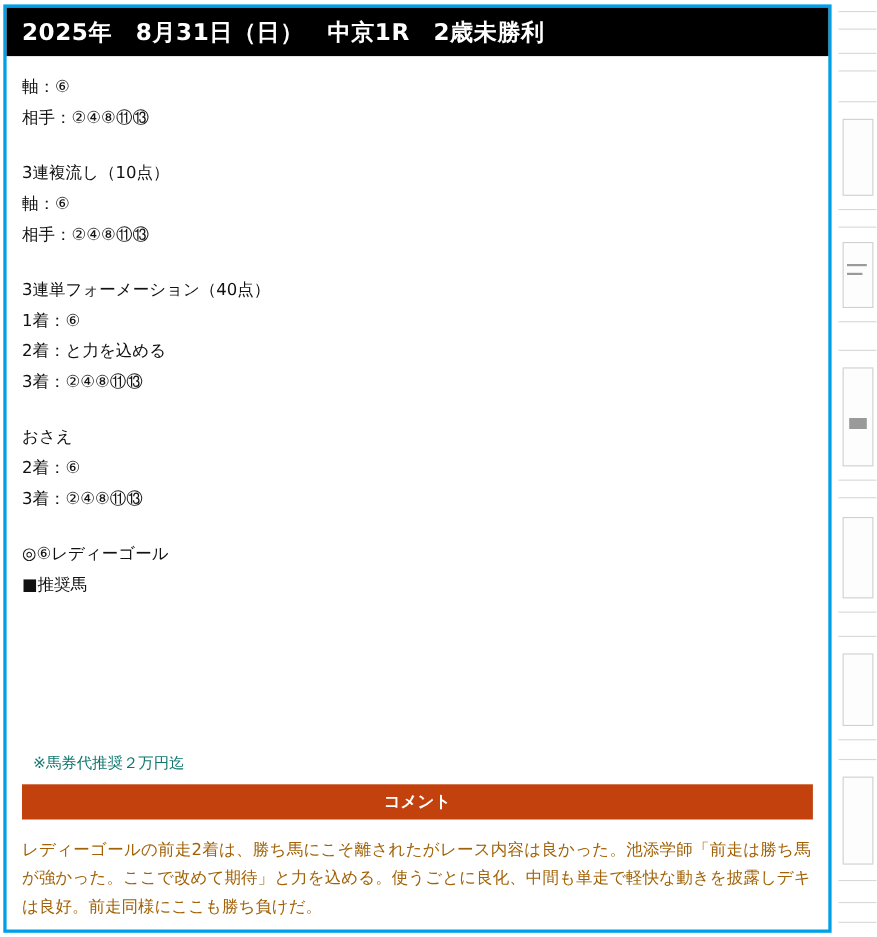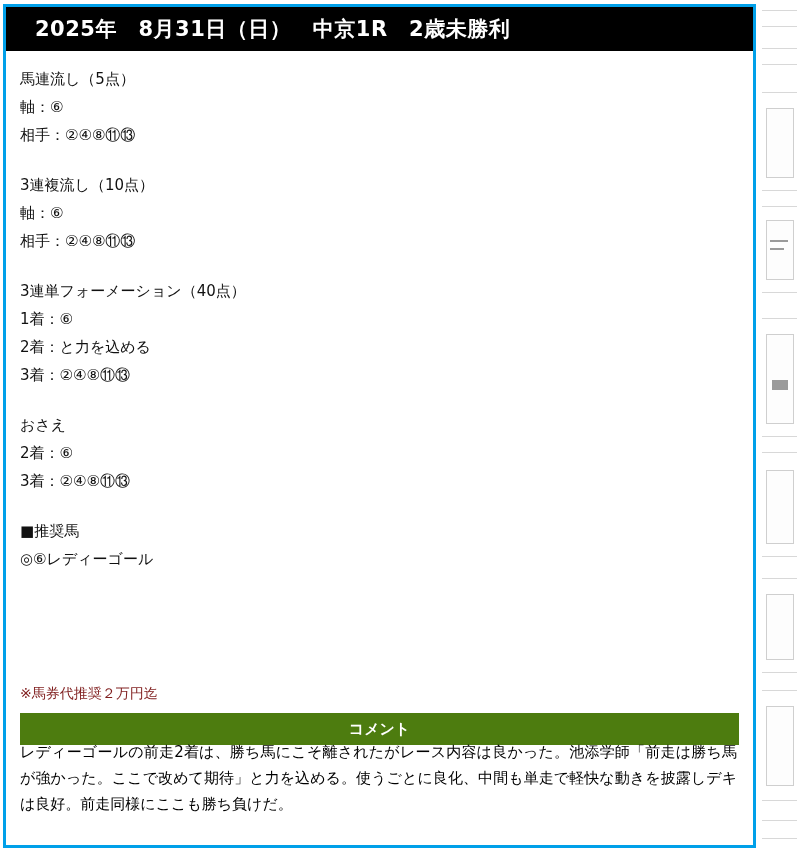--- a/index.html
+++ b/index.html
@@ -61,21 +61,21 @@
     border: 3px solid #00a0e9;
     background: #ffffff;
   }
 
   .title-bar {
     background: #000000;
     color: #ffffff;
     height: 44px;
     display: flex;
     align-items: center;
-    padding-left: 29px;
+    padding-left: 14px;
     font-size: 21px;
     font-weight: bold;
     letter-spacing: 0.5px;
     white-space: nowrap;
   }
 
   .body-area {
     padding: 14px 14px 0 14px;
   }
 
@@ -87,46 +87,46 @@
   }
 
   .spacer-lg { height: 22px; }
 
   .comment-bar {
     position: absolute;
     left: 14px;
     right: 14px;
     top: 706px;
     height: 32px;
-    background: #4d7c0f;
+    background: #c2410c;
     color: #ffffff;
     font-size: 15px;
     font-weight: bold;
     display: flex;
     align-items: center;
     justify-content: center;
   }
 
   .comment-text {
     position: absolute;
     left: 14px;
     right: 16px;
-    top: 732px;
+    top: 752px;
     font-size: 15px;
     line-height: 26px;
-    color: #000000;
+    color: #a16207;
     text-align: justify;
   }
 
   .note-line {
     position: absolute;
-    left: 14px;
+    left: 24px;
     top: 678px;
     font-size: 14px;
-    color: #7f1d1d;
+    color: #0f766e;
     white-space: nowrap;
   }
 </style>
 </head>
 <body>
 
 <div class="bg-strip">
   <div class="scan-line" style="top:10px;"></div>
   <div class="scan-line" style="top:26px;"></div>
   <div class="scan-line" style="top:48px;"></div>
@@ -158,21 +158,20 @@
 
 <div class="page">
   <div class="card">
 
     <div class="title-bar">
       <span>2025年　8月31日（日）　中京1R　2歳未勝利</span>
     </div>
 
     <div class="body-area">
 
-      <div class="line">馬連流し（5点）</div>
       <div class="line">軸：⑥</div>
       <div class="line">相手：②④⑧⑪⑬</div>
 
       <div class="spacer-lg"></div>
 
       <div class="line">3連複流し（10点）</div>
       <div class="line">軸：⑥</div>
       <div class="line">相手：②④⑧⑪⑬</div>
 
       <div class="spacer-lg"></div>
@@ -183,22 +182,22 @@
       <div class="line">3着：②④⑧⑪⑬</div>
 
       <div class="spacer-lg"></div>
 
       <div class="line">おさえ</div>
       <div class="line">2着：⑥</div>
       <div class="line">3着：②④⑧⑪⑬</div>
 
       <div class="spacer-lg"></div>
 
+      <div class="line">◎⑥レディーゴール</div>
       <div class="line">■推奨馬</div>
-      <div class="line">◎⑥レディーゴール</div>
 
     </div>
 
     <div class="note-line">※馬券代推奨２万円迄</div>
 
     <div class="comment-bar">
       <span>コメント</span>
     </div>
 
     <div class="comment-text">レディーゴールの前走2着は、勝ち馬にこそ離されたがレース内容は良かった。池添学師「前走は勝ち馬が強かった。ここで改めて期待」と力を込める。使うごとに良化、中間も単走で軽快な動きを披露しデキは良好。前走同様にここも勝ち負けだ。</div>

